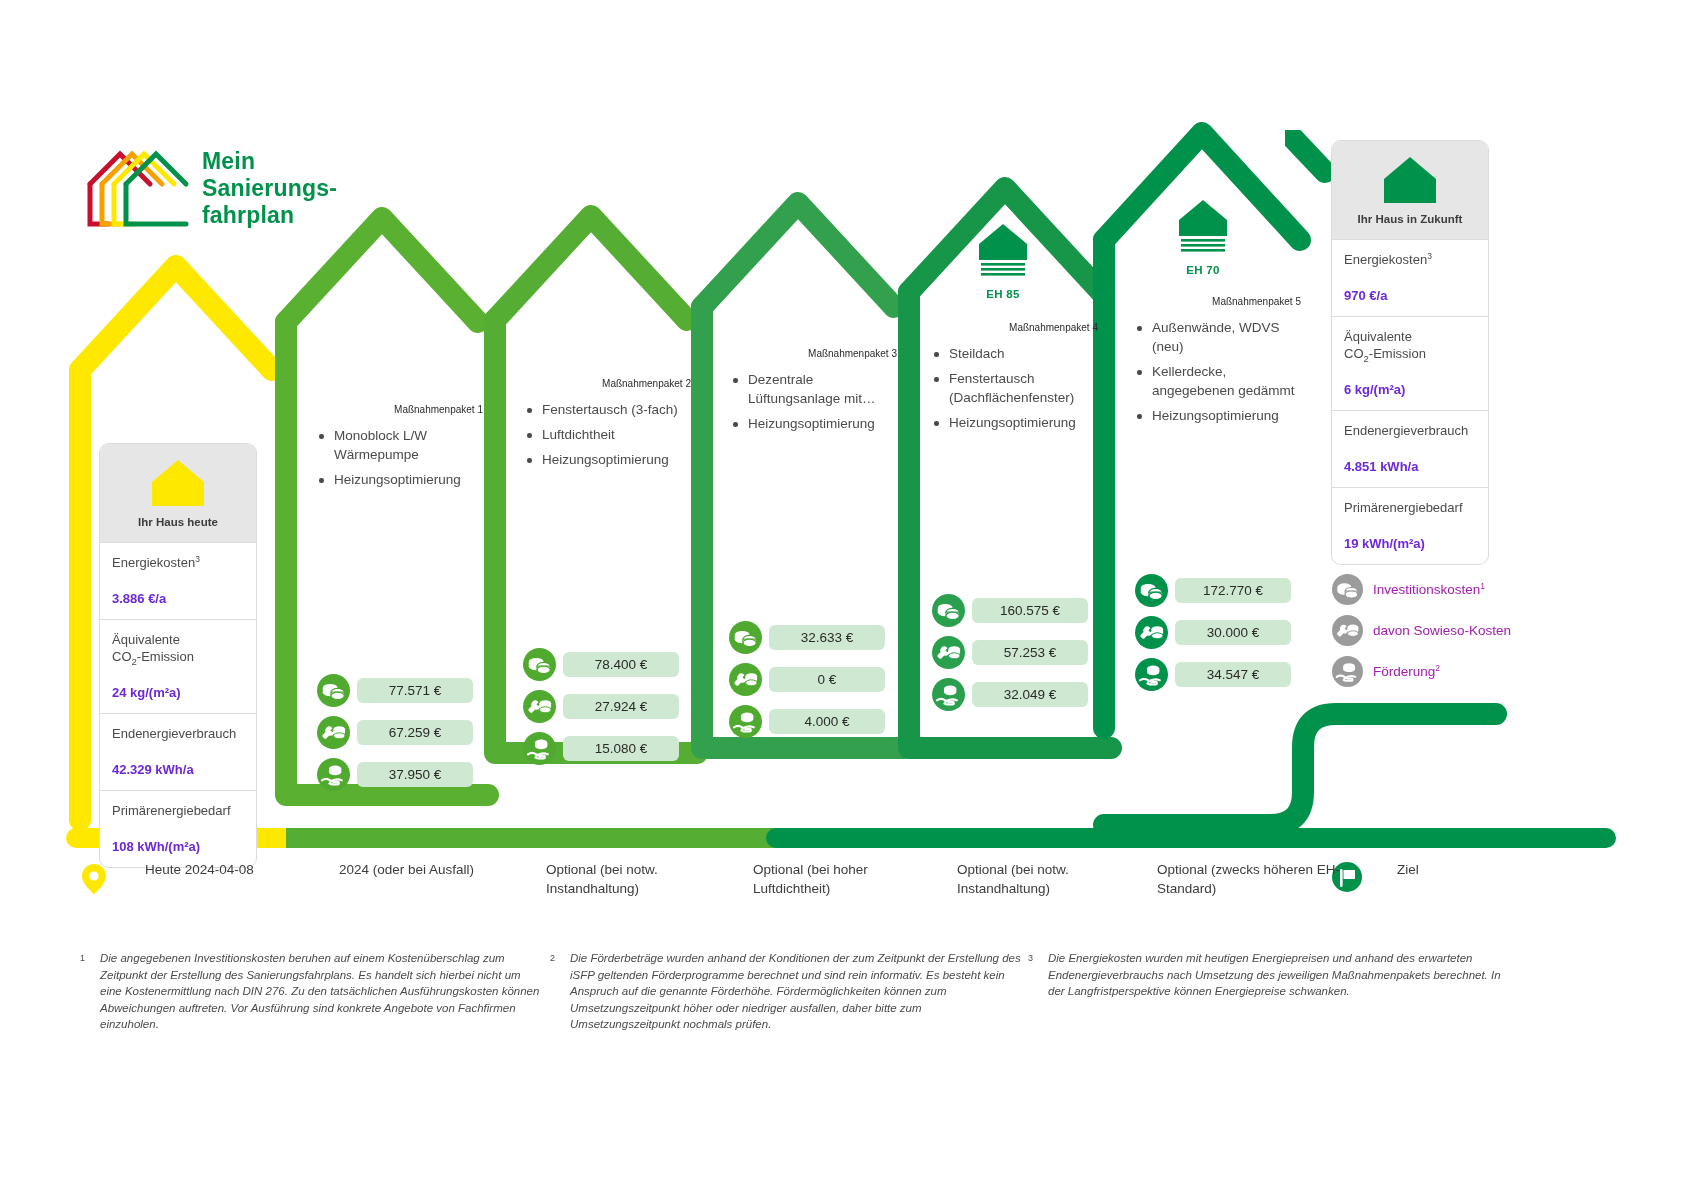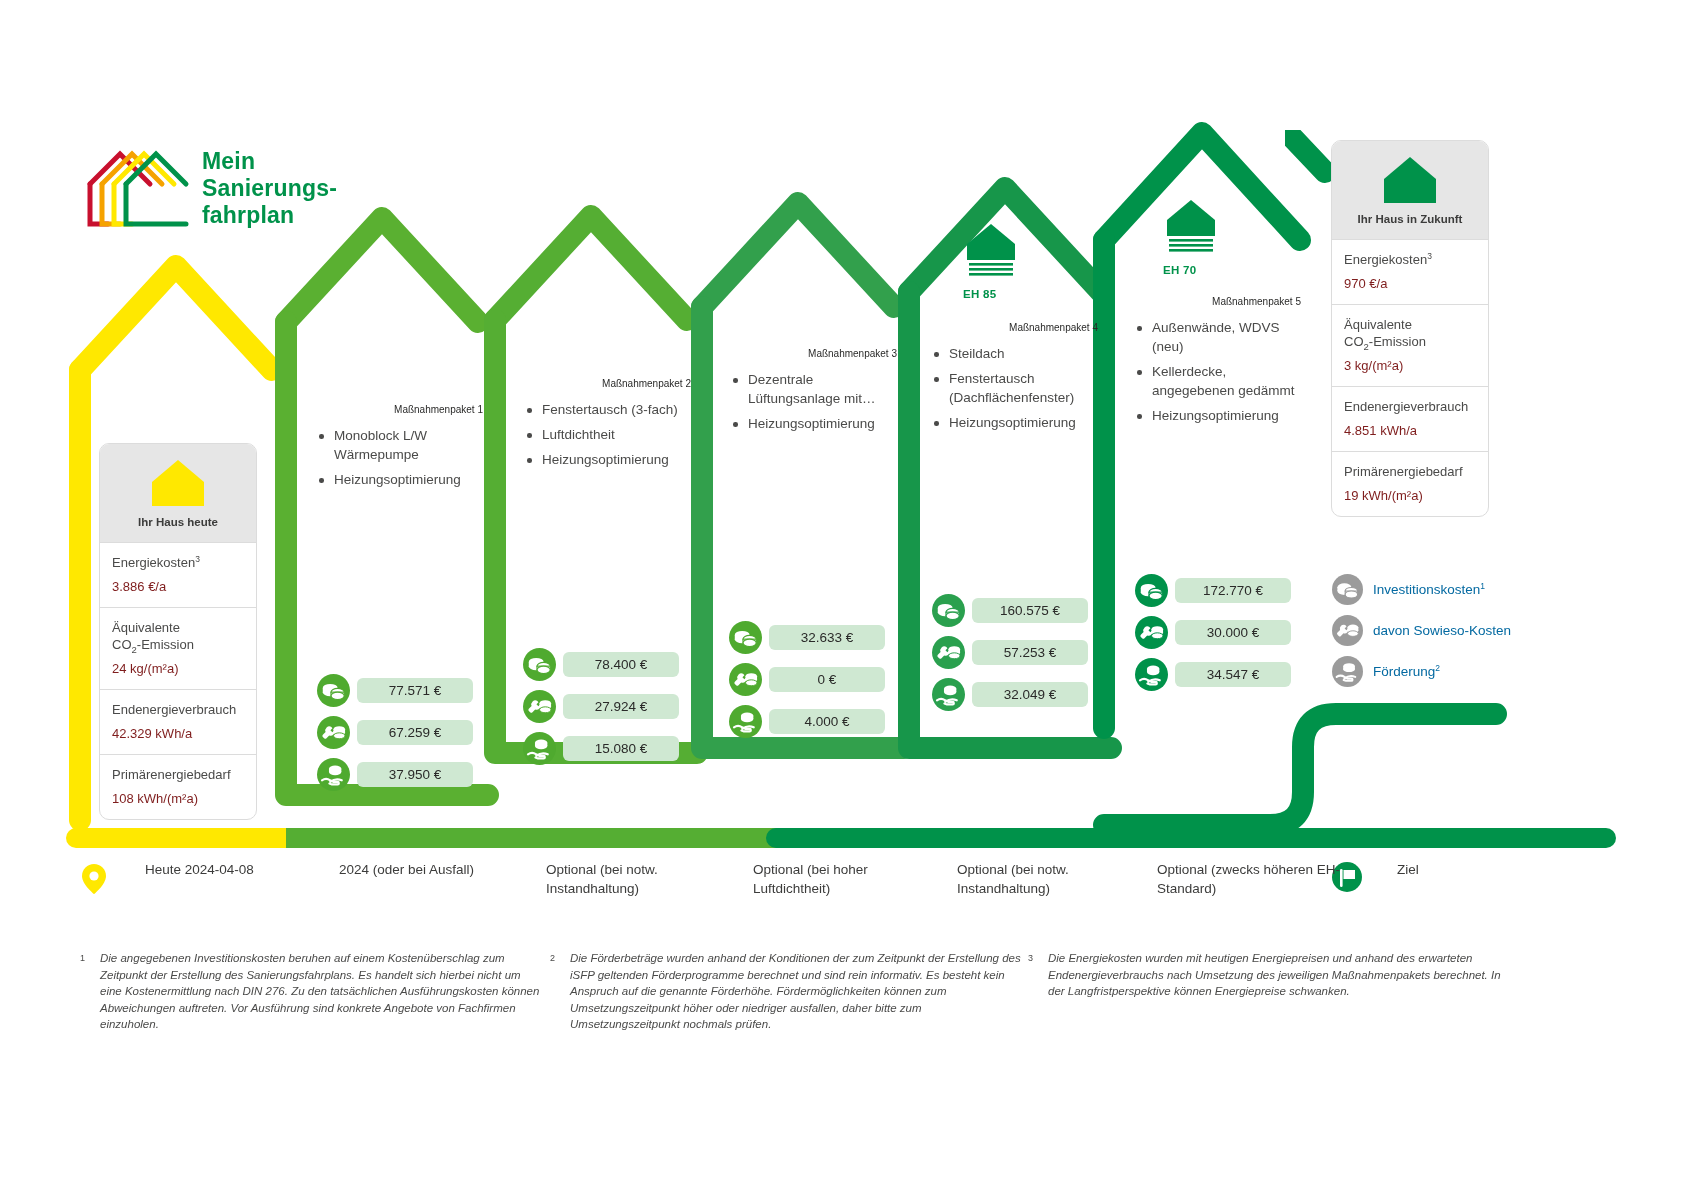--- a/index.html
+++ b/index.html
@@ -19,51 +19,51 @@
 
   
   .infocard{position:absolute;width:156px;border:1px solid #dcdcdc;border-radius:10px;
             background:#ffffff;overflow:hidden;}
   .infocard .hdr{background:#e6e6e6;padding:14px 8px 14px;text-align:center;}
   .infocard .hdr .hicon{display:block;margin:0 auto 8px;}
   .infocard .hdr .htitle{font-size:11.5px;font-weight:700;color:#3c3c3b;}
   .infocard .row{border-top:1px solid #dcdcdc;padding:11px 12px 12px;font-size:13px;
                  line-height:17px;color:#4a4a49;}
   .infocard .row:first-of-type{border-top:none;}
-  .infocard .row b{display:block;font-weight:400;color:#7f1d1d;margin-top:7px;}
+  .infocard .row b{display:block;font-weight:700;color:#6d28d9;margin-top:19px;}
   sup{font-size:8.5px;line-height:0;vertical-align:super;}
   .sub{font-size:9.5px;vertical-align:sub;line-height:0;}
 
   
   .pkg{position:absolute;}
   .pkg .ptitle{font-size:10px;font-weight:400;color:#2a2a29;margin-bottom:11px;text-align:right;}
   .pkg ul{list-style:none;margin:0;padding:0;}
   .pkg li{position:relative;padding-left:19px;font-size:13.5px;line-height:19px;
           margin-bottom:6px;color:#4a4a49;}
   .pkg li:before{content:"";position:absolute;left:4px;top:8px;width:4.5px;height:4.5px;
                  border-radius:50%;background:#4a4a49;}
 
   
-  .ehbadge{position:absolute;}
+  .ehbadge{position:absolute;text-align:center;}
   .ehbadge .ehlabel{font-size:11.5px;font-weight:700;color:#00924a;margin-top:4px;
                     letter-spacing:.3px;}
 
   
   .costs{position:absolute;}
   .costrow{display:flex;align-items:center;margin-bottom:9px;}
   .costrow .cicon{width:33px;height:33px;flex:none;margin-right:7px;}
   .costrow .cpill{background:#cfe8d2;border-radius:6px;height:25px;min-width:92px;
                   display:flex;align-items:center;justify-content:center;
                   padding:0 12px;font-size:13.5px;color:#2a2a29;}
 
   
   .legend{position:absolute;left:1332px;top:574px;}
   .legrow{display:flex;align-items:center;margin-bottom:10px;}
   .legrow .licon{width:31px;height:31px;flex:none;margin-right:10px;}
-  .legrow .ltext{font-size:13.5px;color:#0369a1;}
+  .legrow .ltext{font-size:13.5px;color:#a21caf;}
 
   
   .tl-labels{position:absolute;top:852px;left:0;width:1684px;height:60px;margin-left:28px;}
   .tl-item{position:absolute;font-size:13.5px;line-height:19px;color:#3c3c3b;}
   .tl-pin{position:absolute;left:80px;top:863px;}
   .tl-flag{position:absolute;left:1332px;top:862px;}
 
   
   .fn{position:absolute;top:950px;font-size:11.5px;line-height:16.5px;color:#4a4a49;}
   .fn .num{position:absolute;left:0;top:0;font-size:9px;}
@@ -183,21 +183,21 @@
         <path d="M28 2 L54 24 L54 48 L2 48 L2 24 Z" fill="#00924a"></path>
       </svg>
       <div class="htitle">Ihr Haus in Zukunft</div>
     </div>
     <div class="row">
       <span>Energiekosten</span><sup>3</sup>
       <b>970 €/a</b>
     </div>
     <div class="row">
       Äquivalente<br>CO<span class="sub">2</span>-Emission
-      <b>3 kg/(m²a)</b>
+      <b>6 kg/(m²a)</b>
     </div>
     <div class="row">
       <span>Endenergieverbrauch</span>
       <b>4.851 kWh/a</b>
     </div>
     <div class="row">
       <span>Primärenergiebedarf</span>
       <b>19 kWh/(m²a)</b>
     </div>
   </div>

